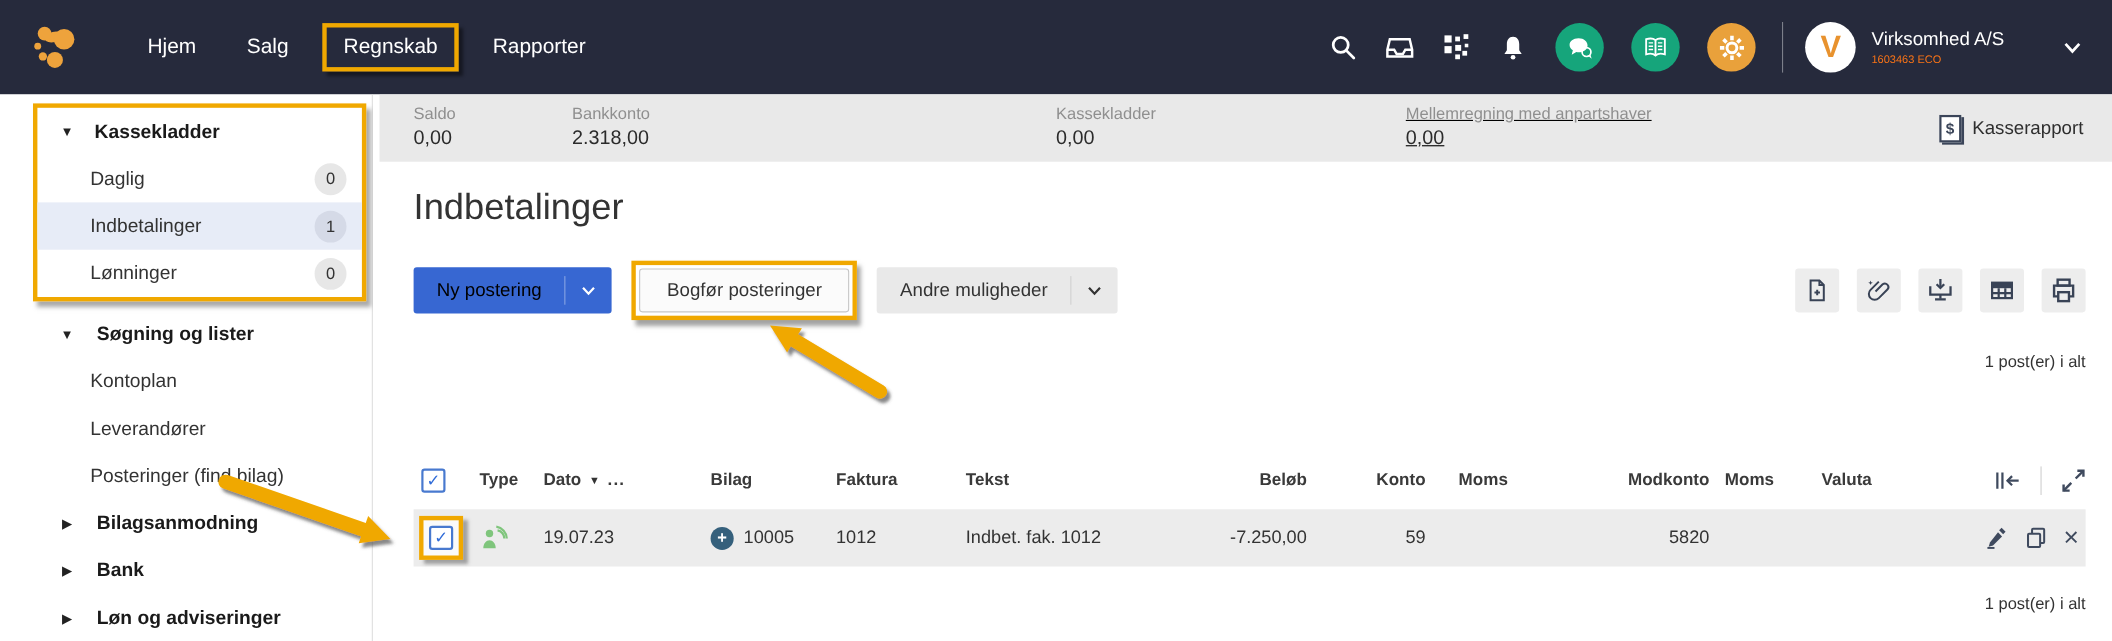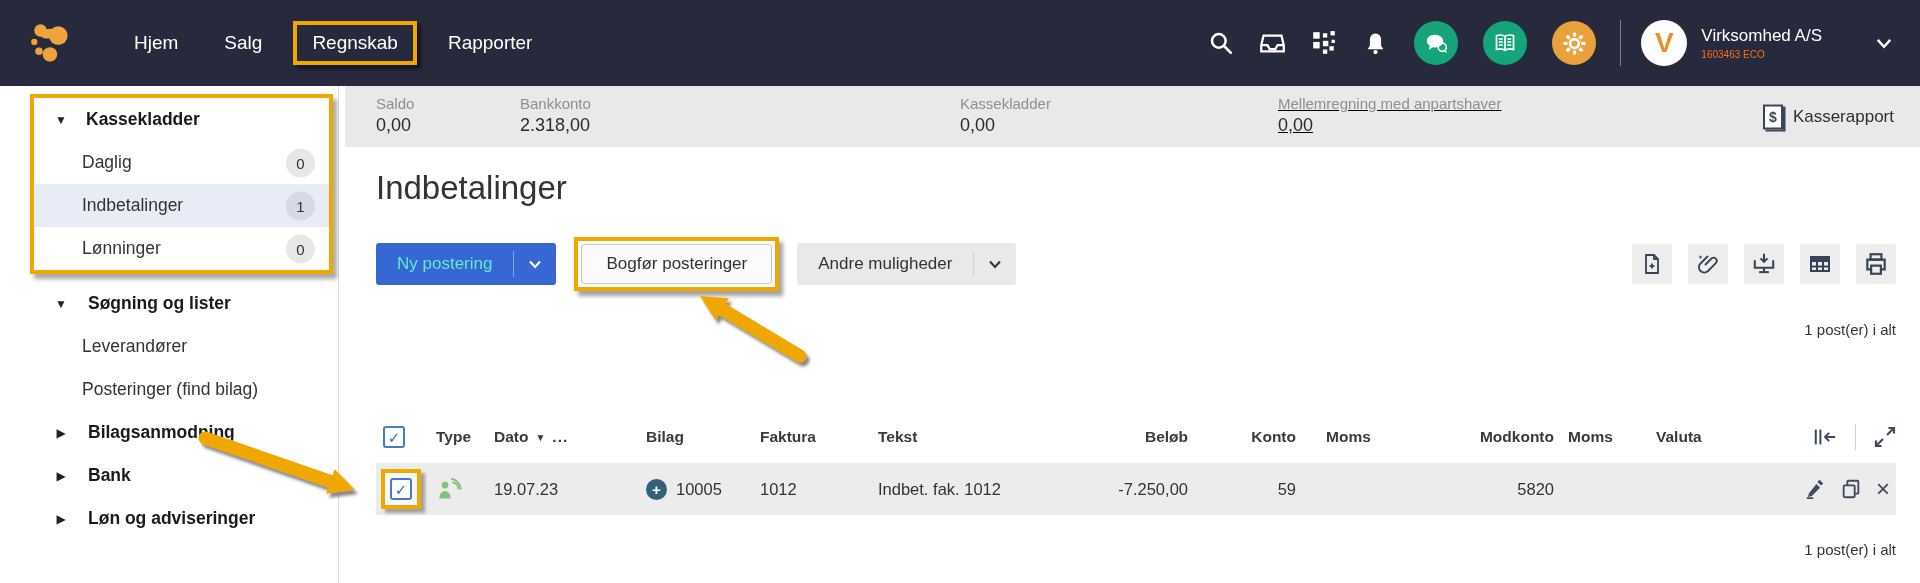--- a/index.html
+++ b/index.html
@@ -50,21 +50,21 @@
   .stat .lbl { font-size:15px; color:#8f8f8f; }
   .stat .val { font-size:18px; color:#2b2b2b; margin-top:3px; }
   .stat.s0 { left:31px; } .stat.s1 { left:175px; } .stat.s2 { left:615px; } .stat.s3 { left:933px;text-decoration:underline; }
   .report { position:absolute; right:26px; top:50%; transform:translateY(-50%); display:flex; align-items:center; gap:10px; font-size:17px; color:#2e2e2e; cursor:pointer; }
   .cash-icon { width:20px; height:25px; border:2px solid #3b4559; background:#fff; color:#3b4559; font-weight:700; font-size:14px; display:flex; align-items:center; justify-content:center; box-shadow:2.5px 2px 0 0 #3b4559; }
 
   .page-title { margin:22px 0 0 37px; font-size:33px; font-weight:400; color:#333; }
 
   .actions { display:flex; align-items:center; margin:30px 24px 0 37px; gap:18px; }
   .btn { height:42px; display:inline-flex; align-items:center; border-radius:3px; font-size:17px; cursor:pointer; }
-  .btn-blue { background:#3767d2; color:#5eead4; }
+  .btn-blue { background:#3767d2; color:#000000; }
   .btn-blue .blbl { padding:0 21px; }
   .btn-blue .bsep { width:1px; height:26px; background:rgba(255,255,255,.4); }
   .btn-blue .bcar { width:42px; display:flex; justify-content:center; }
   .anno-btn { border:4px solid #f0a800; padding:3px; box-shadow:4px 5px 4px rgba(85,85,85,.55); display:inline-flex; background:transparent; }
   .btn-white { background:#fbfbfb; border:1px solid #c6c6c6; color:#333; padding:0 24px; height:40px; }
   .btn-gray { background:#e9e9e9; color:#333; }
   .btn-gray .blbl { padding:0 21px; }
   .btn-gray .bsep { width:1px; height:26px; background:#d0d0d0; }
   .btn-gray .bcar { width:42px; display:flex; justify-content:center; color:#444; }
   .toolbar { margin-left:auto; display:flex; gap:16px; }
@@ -229,20 +229,23 @@
           <span>Lønninger</span>
           <span class="badge">0</span>
         </div>
       </div>
 
       <div class="sec plain">
         <span class="tri">▼</span>
         <span>Søgning og lister</span>
       </div>
       <div class="item plain">
+        <span>Kontoplan</span>
+      </div>
+      <div class="item plain">
         <span>Leverandører</span>
       </div>
       <div class="item plain">
         <span>Posteringer (find bilag)</span>
       </div>
       <div class="sec plain">
         <span class="tri">▶</span>
         <span>Bilagsanmodning</span>
       </div>
       <div class="sec plain">

